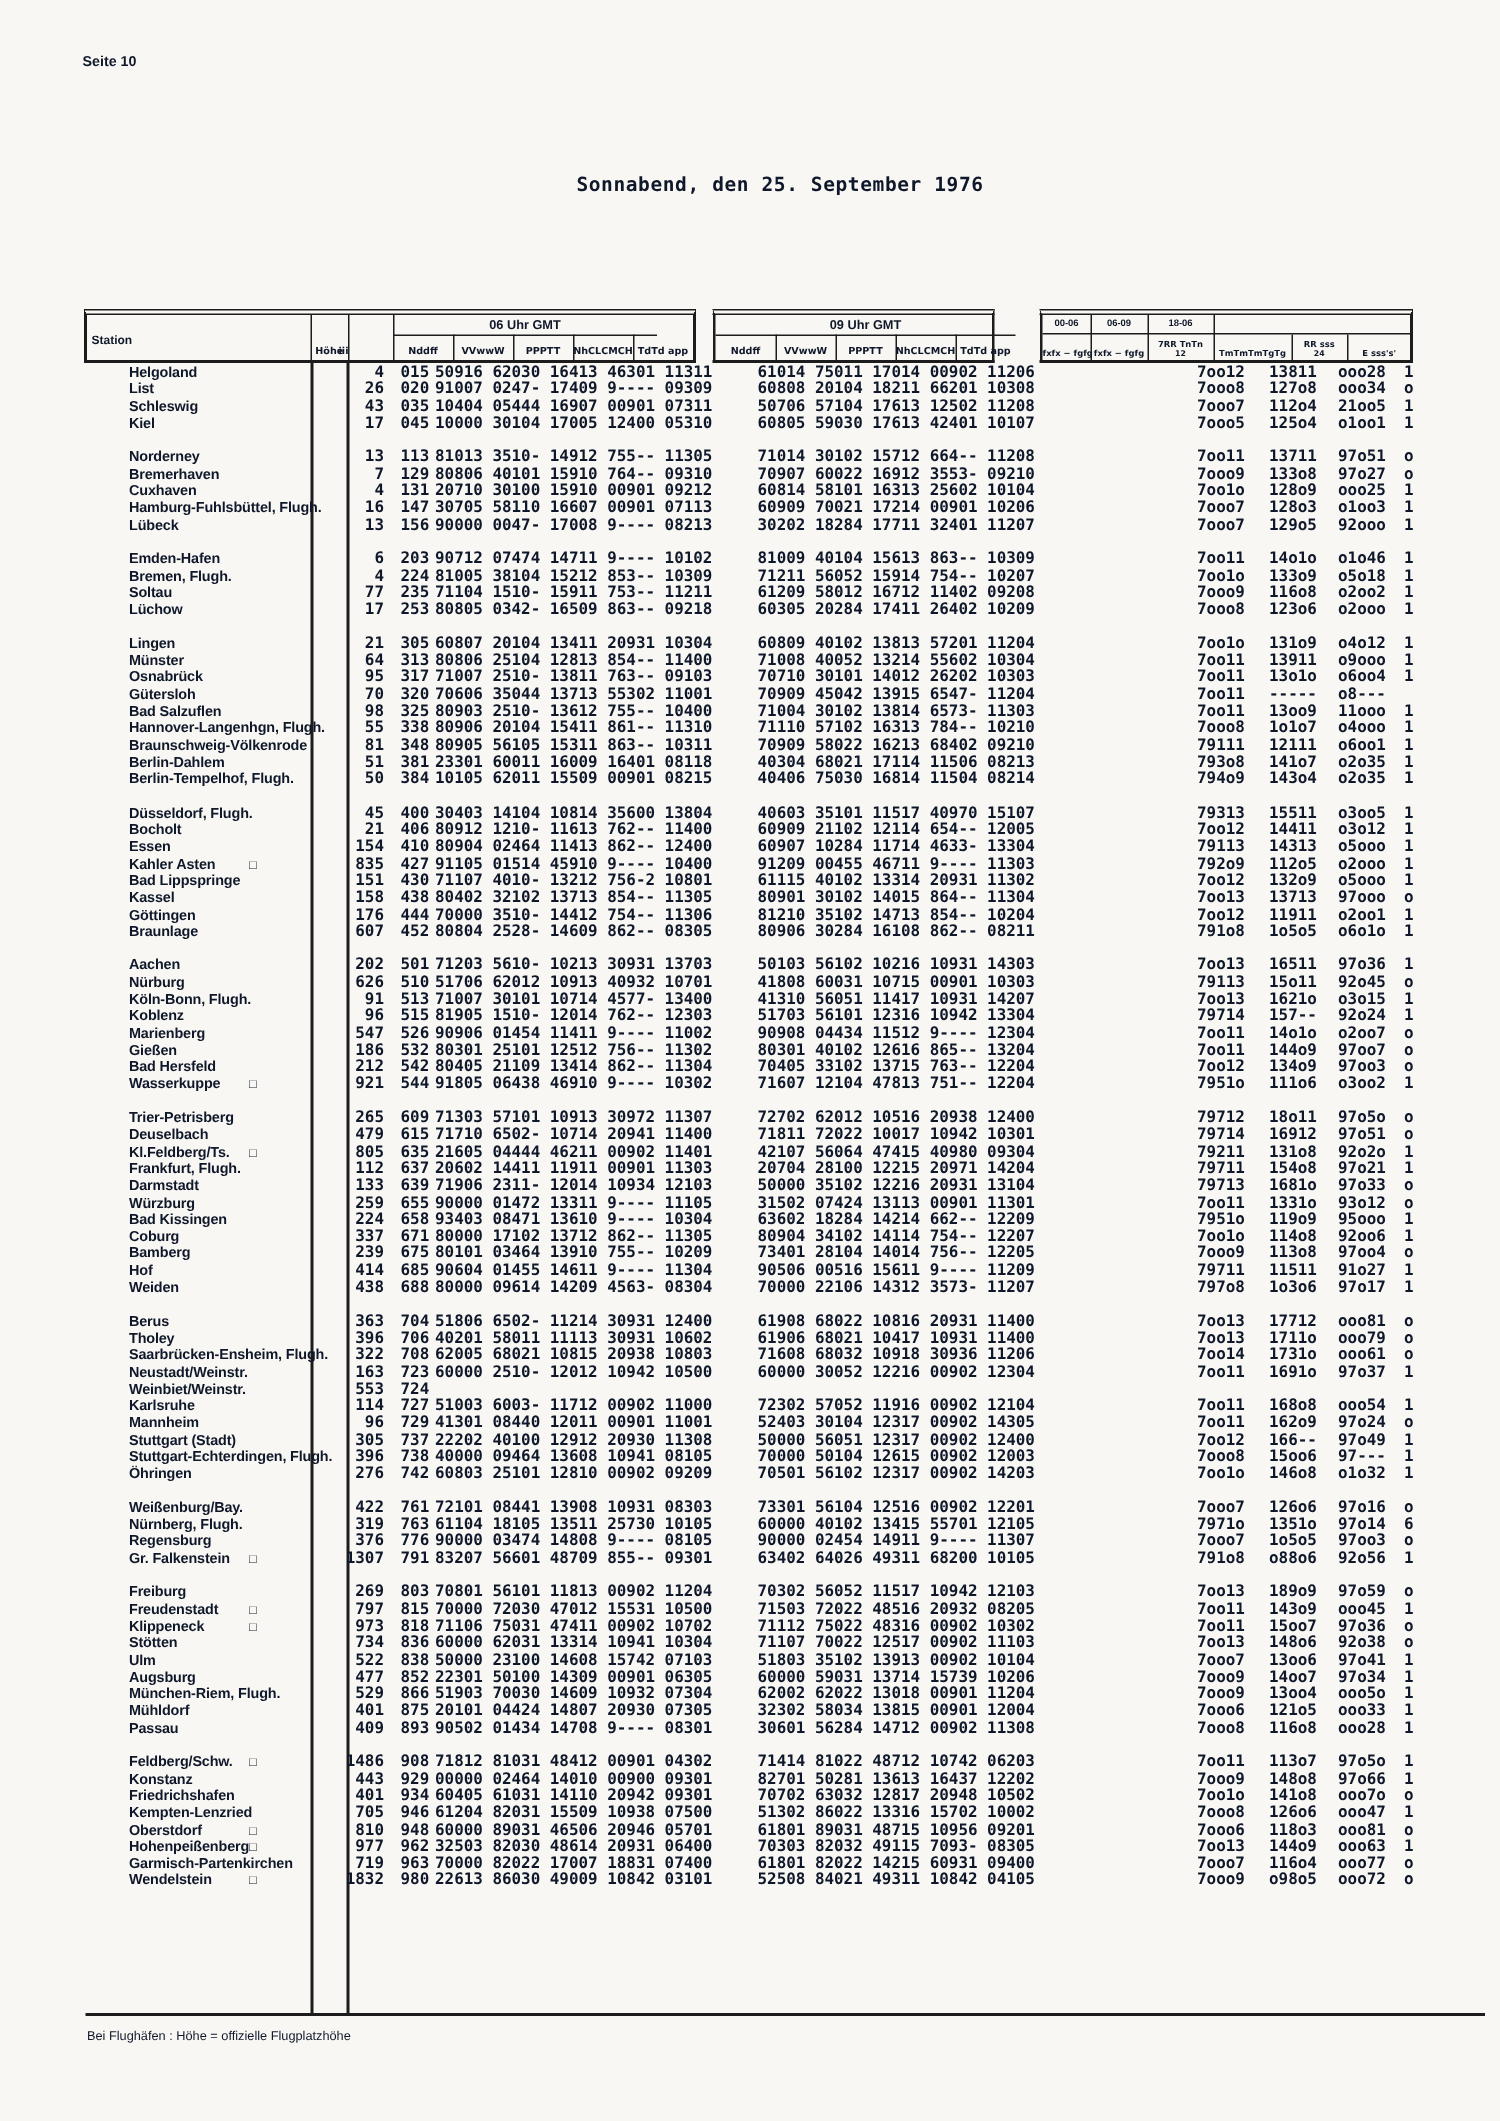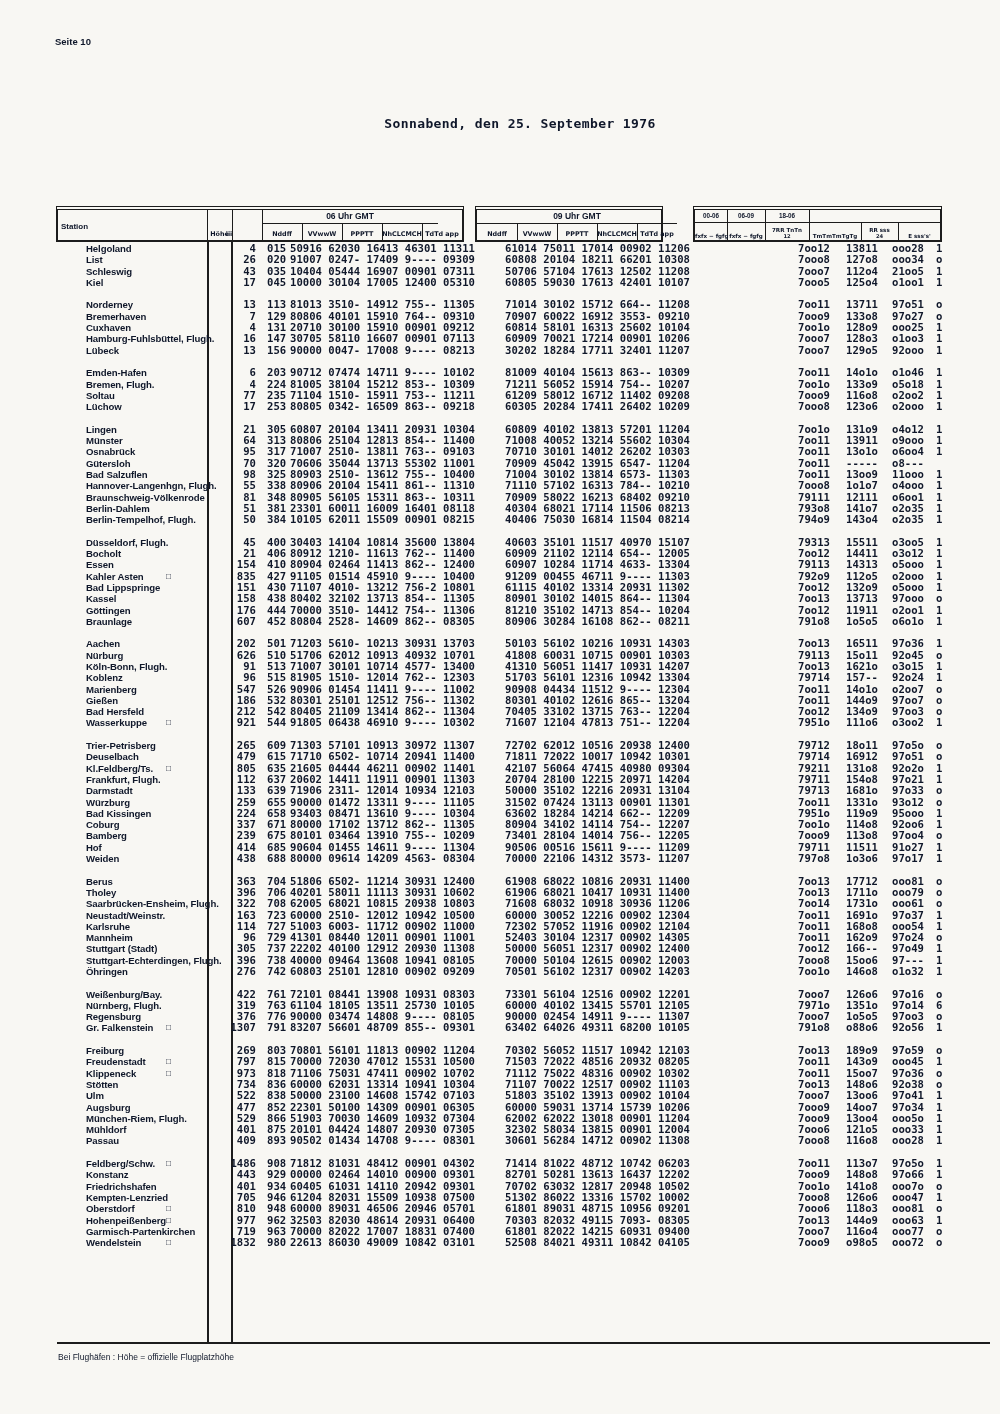--- a/index.html
+++ b/index.html
@@ -699,20 +699,25 @@
         <span class="hh">163</span>
         <span class="ii">723</span>
         <span class="mono o6">60000 2510- 12012 10942 10500</span>
         <span class="mono o9">60000 30052 12216 00902 12304</span>
         <span class="mono c1">7oo11</span>
         <span class="mono c2">1691o</span>
         <span class="mono c3">97o37</span>
         <span class="mono c4">1</span>
       </div>
       <div class="row">
+        <span class="nm">Weinbiet/Weinstr.</span>
+        <span class="hh">553</span>
+        <span class="ii">724</span>
+      </div>
+      <div class="row">
         <span class="nm">Karlsruhe</span>
         <span class="hh">114</span>
         <span class="ii">727</span>
         <span class="mono o6">51003 6003- 11712 00902 11000</span>
         <span class="mono o9">72302 57052 11916 00902 12104</span>
         <span class="mono c1">7oo11</span>
         <span class="mono c2">168o8</span>
         <span class="mono c3">ooo54</span>
         <span class="mono c4">1</span>
       </div>

